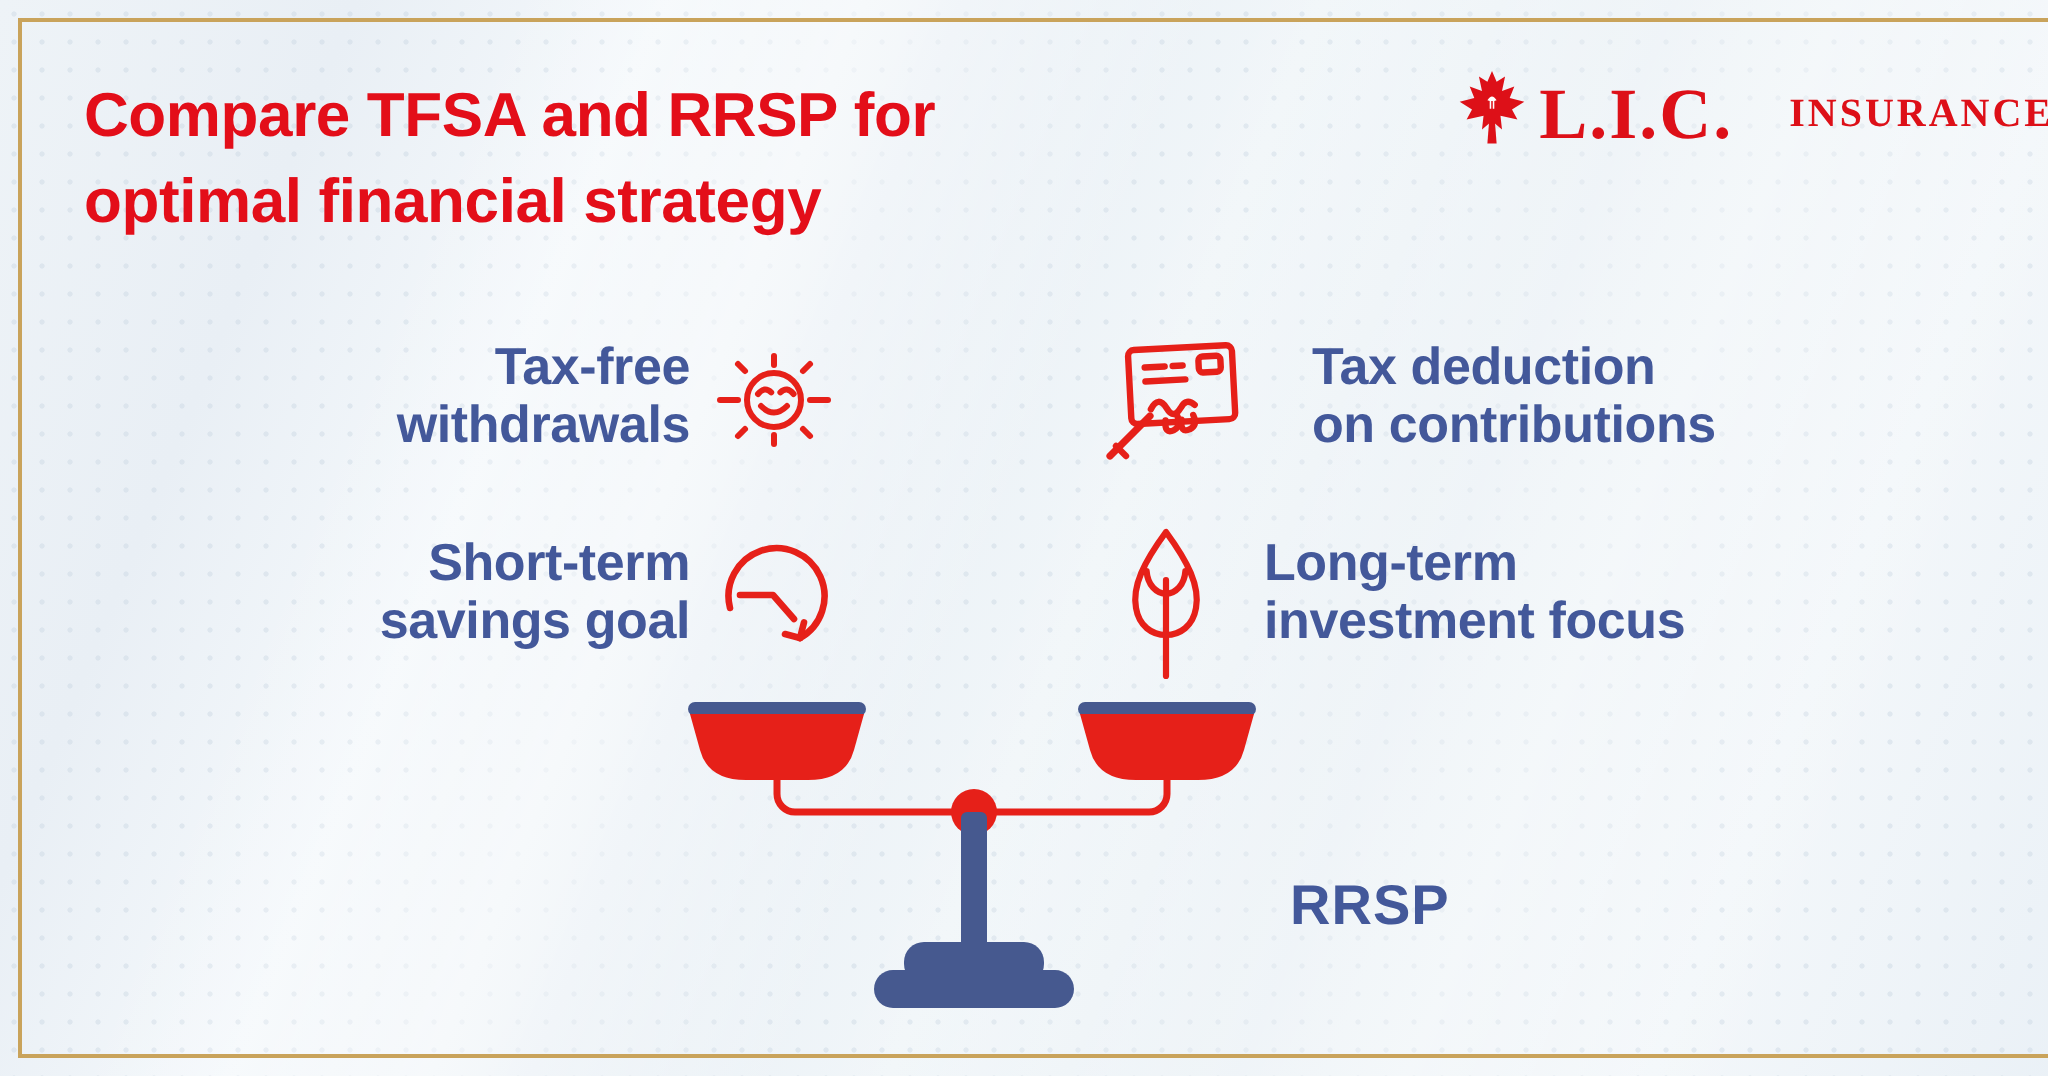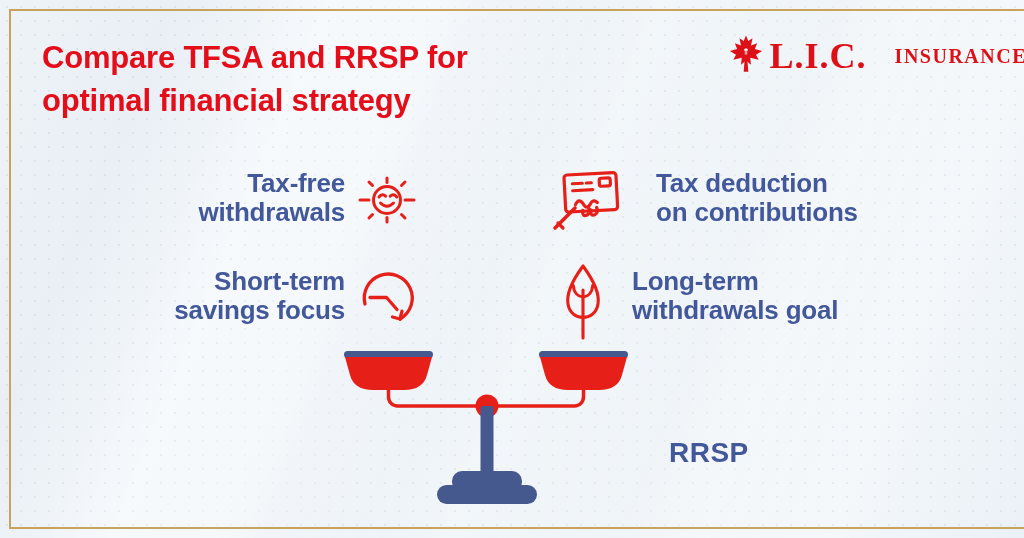--- a/index.html
+++ b/index.html
@@ -79,21 +79,21 @@
   .f2-icon{left:549px;top:166px;}
   .f3-icon{left:356px;top:267px;}
   .f4-icon{left:558px;top:263px;}
   .scale{position:absolute;left:330px;top:346px;z-index:2;}
   .scale-label{
     position:absolute;
     font-size:28px;font-weight:bold;color:#43589a;
     z-index:2;letter-spacing:.5px;
   }
   .label-tfsa{left:264px;top:437px;}
-  .label-rrsp{left:645px;top:437px;margin-left:24px;}
+  .label-rrsp{left:645px;top:437px;}
 </style>
 </head>
 <body>
 
 <div class="canvas">
   <div class="frame"></div>
 
   <div class="title">
     <div>Compare TFSA and RRSP for</div>
     <div>optimal financial strategy</div>
@@ -150,34 +150,34 @@
         <path d="M33 44 q-1 7 4 5 q4 -2 2 -7"></path>
         <path d="M41 44 q-1 7 4 5 q4 -2 2 -7"></path>
       </g>
       <path d="M6 62 L26 42" stroke-width="3.6"></path>
       <path d="M9 57 L14 62"></path>
     </svg>
   </span>
 
   <div class="feature-text ft-right-align f3-text">
     <div>Short-term</div>
-    <div>savings focus</div>
+    <div>savings goal</div>
   </div>
   <span class="feature-icon f3-icon">
     <svg width="64" height="62" viewBox="0 0 64 62" fill="none" stroke="#e62019" stroke-width="3.3" stroke-linecap="round" stroke-linejoin="round">
       <path d="M9 37 A24 24 0 1 1 44 52"></path>
       <path d="M44 52 L36.5 50"></path>
       <path d="M44 52 L46 44.2"></path>
       <path d="M14 30.5 H30.5 L41 42.5"></path>
     </svg>
   </span>
 
   <div class="feature-text f4-text">
     <div>Long-term</div>
-    <div>withdrawals goal</div>
+    <div>investment focus</div>
   </div>
   <span class="feature-icon f4-icon">
     <svg width="50" height="78" viewBox="0 0 50 78" fill="none" stroke="#e62019" stroke-width="3.1" stroke-linecap="round" stroke-linejoin="round">      
         <path d="M25 3 C14 18 8 30 10 41 C11.5 50 18 54.5 25 54.5 C32 54.5 38.5 50 40 41 C42 30 36 18 25 3 Z"></path>
       <path d="M25 75 V27"></path>
       <path d="M25 34 C20 33.5 15.8 29.5 15.3 22.5"></path>
       <path d="M25 34 C30 33.5 34.2 29.5 34.7 22.5"></path>
     </svg>
   </span>
 

